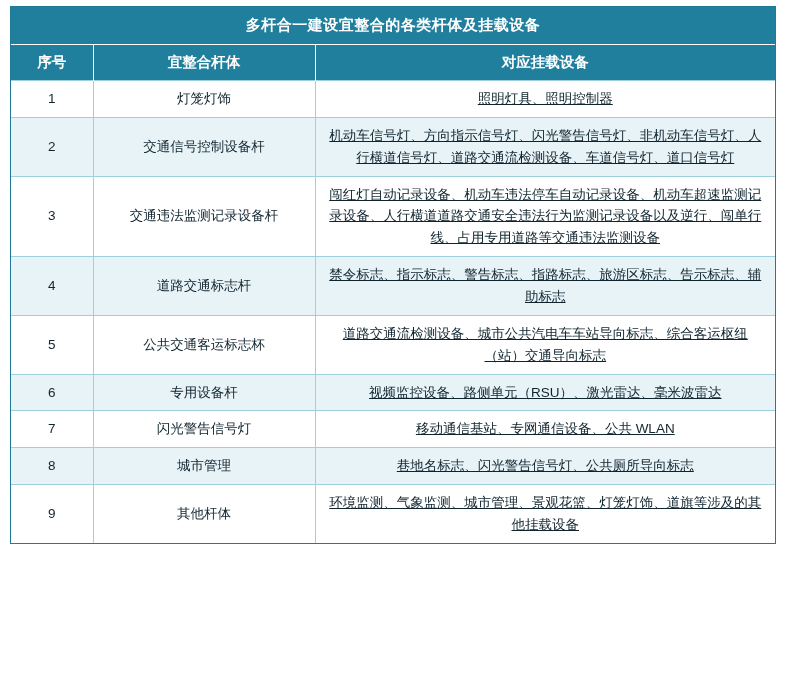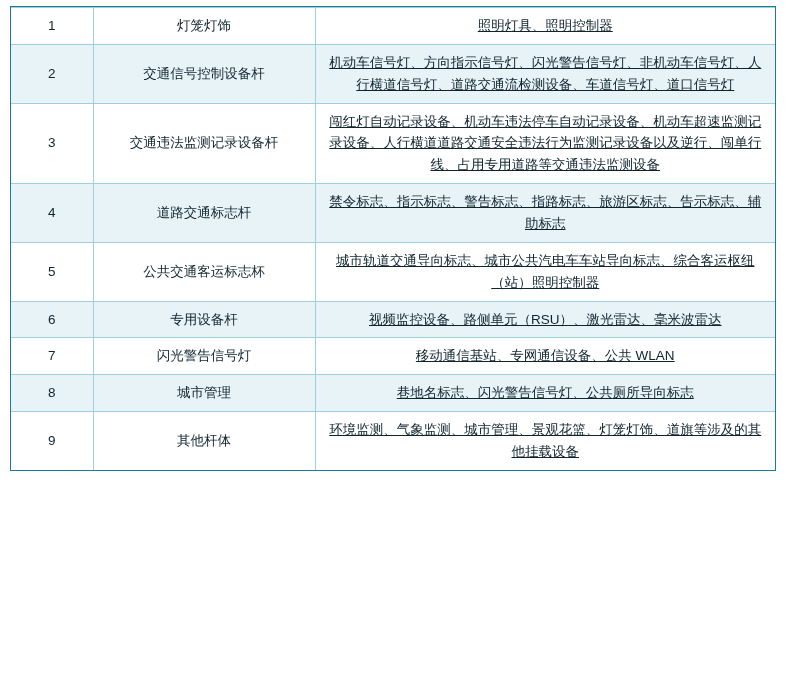--- a/index.html
+++ b/index.html
@@ -79,20 +79,28 @@
 <body>
 
 <div class="table-wrap">
   <table class="pole-table">
     <colgroup>
       <col class="c1">
       <col class="c2">
       <col class="c3">
     </colgroup>
     <thead>
+      <tr class="title-row">
+        <td colspan="3">多杆合一建设宜整合的各类杆体及挂载设备</td>
+      </tr>
+      <tr class="head-row">
+        <td>序号</td>
+        <td>宜整合杆体</td>
+        <td>对应挂载设备</td>
+      </tr>
     </thead>
     <tbody>
       <tr class="odd">
         <td class="num">1</td>
         <td class="pole">灯笼灯饰</td>
         <td class="equip">照明灯具、照明控制器</td>
       </tr>
       <tr class="even">
         <td class="num">2</td>
         <td class="pole">交通信号控制设备杆</td>
@@ -104,21 +112,21 @@
         <td class="equip">闯红灯自动记录设备、机动车违法停车自动记录设备、机动车超速监测记录设备、人行横道道路交通安全违法行为监测记录设备以及逆行、闯单行线、占用专用道路等交通违法监测设备</td>
       </tr>
       <tr class="even">
         <td class="num">4</td>
         <td class="pole">道路交通标志杆</td>
         <td class="equip">禁令标志、指示标志、警告标志、指路标志、旅游区标志、告示标志、辅助标志</td>
       </tr>
       <tr class="odd">
         <td class="num">5</td>
         <td class="pole">公共交通客运标志杯</td>
-        <td class="equip">城市轨道交通导向标志、城市公共汽电车车站导向标志、综合客运枢纽（站）照明控制器</td>
+        <td class="equip">道路交通流检测设备、城市公共汽电车车站导向标志、综合客运枢纽（站）交通导向标志</td>
       </tr>
       <tr class="even">
         <td class="num">6</td>
         <td class="pole">专用设备杆</td>
         <td class="equip">视频监控设备、路侧单元（RSU）、激光雷达、毫米波雷达</td>
       </tr>
       <tr class="odd">
         <td class="num">7</td>
         <td class="pole">闪光警告信号灯</td>
         <td class="equip">移动通信基站、专网通信设备、公共 WLAN</td>

